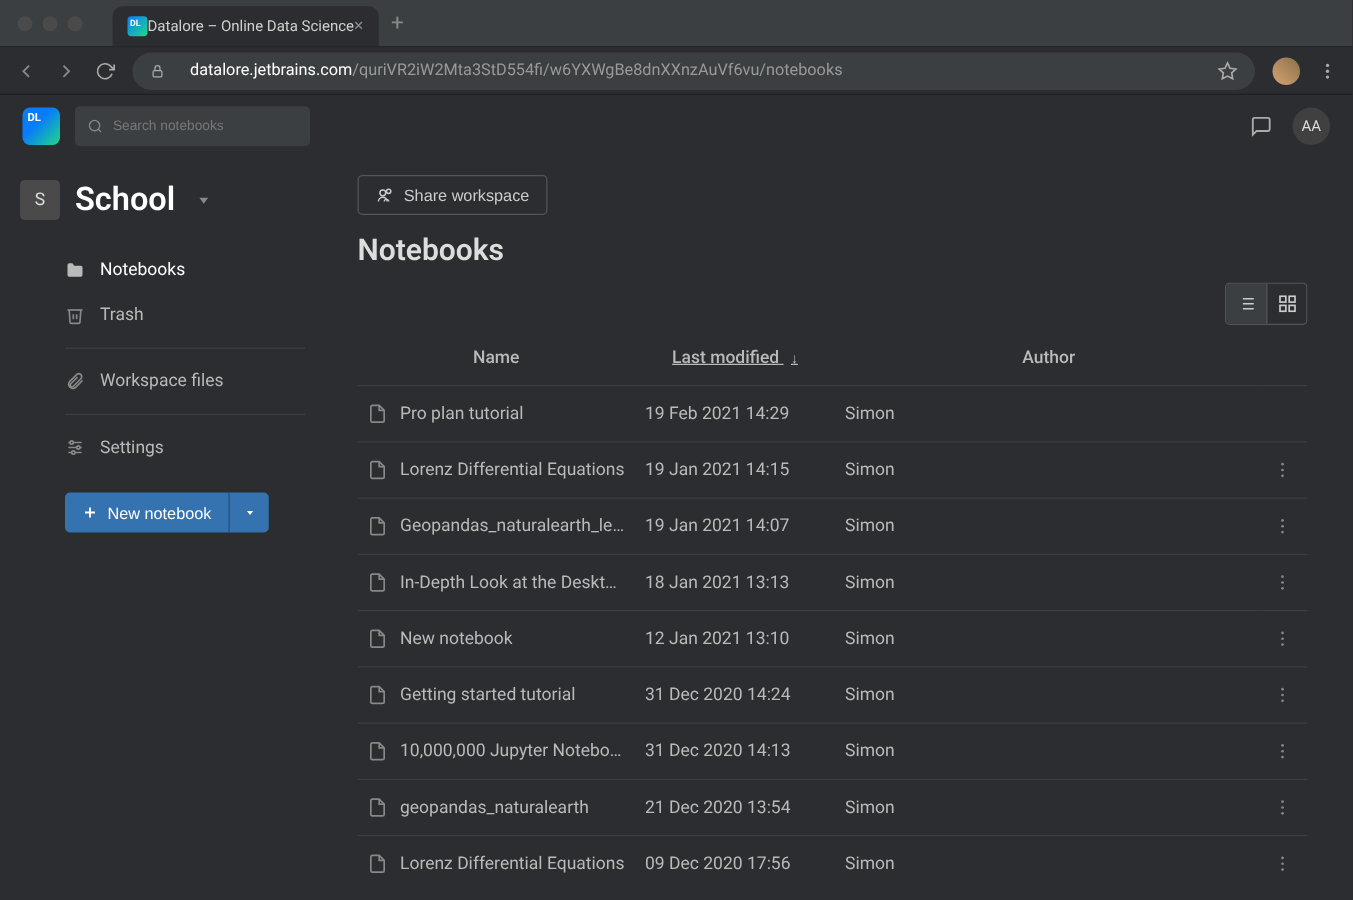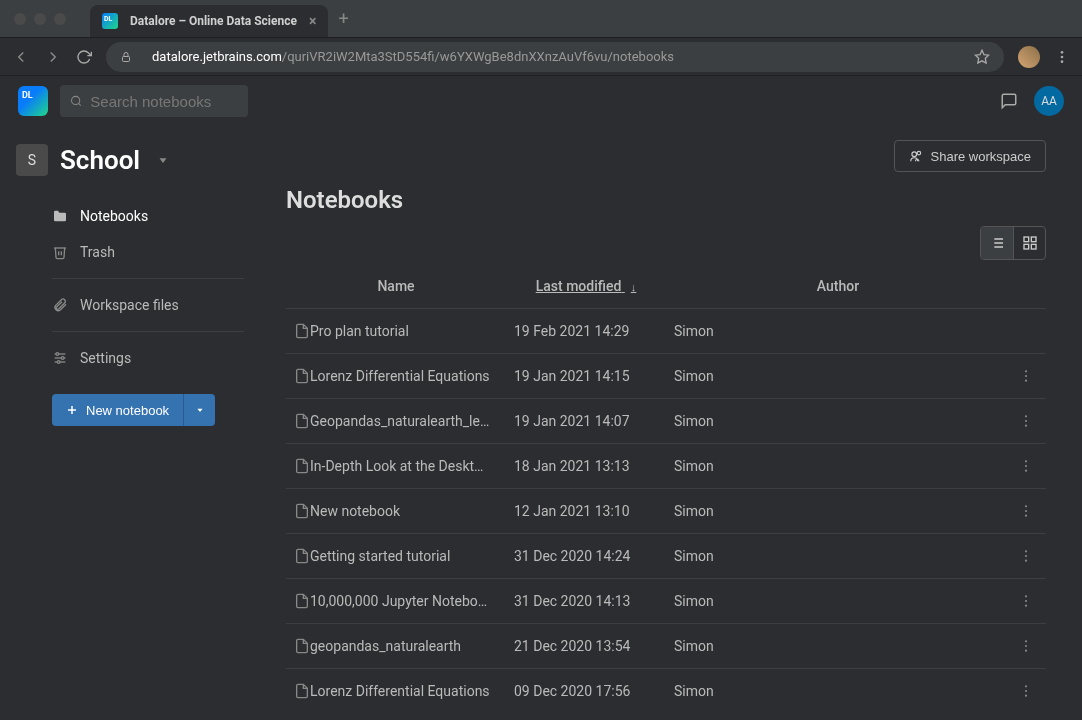--- a/index.html
+++ b/index.html
@@ -20,30 +20,29 @@
   align-items: center;
   padding: 0 14px;
   border-bottom: 1px solid #1e1f22;
 }
 .traffic-lights { display: flex; gap: 8px; }
 .traffic-light { width: 12px; height: 12px; border-radius: 50%; background: #4a4a4a; }
 
 .browser-tab {
   display: flex;
   align-items: center;
-  gap: 12px;
+  gap: 0;
   background: #2b2d30;
   margin-left: 24px;
   padding: 0 12px;
   height: 32px;
   border-radius: 8px 8px 0 0;
   align-self: flex-end;
   font-size: 12px;
   color: #d0d0d0;
-  font-weight: bold;
 }
 .favicon {
   width: 16px; height: 16px;
   background: linear-gradient(135deg, #087cfa, #21d789);
   border-radius: 3px;
   position: relative;
 }
 .favicon::after {
   content: "DL";
   position: absolute;
@@ -115,27 +114,27 @@
   align-items: center;
   background: #3c3f41;
   border-radius: 4px;
   height: 32px;
   width: 188px;
   padding: 0 10px;
   gap: 8px;
 }
 .search-box input {
   background: none; border: none; outline: none;
-  color: #ffffff; font-size: 15px; width: 100%;
+  color: #ffffff; font-size: 11px; width: 100%;
 }
 .search-box input::placeholder { color: #777; }
 .header-right { margin-left: auto; display: flex; align-items: center; gap: 16px; }
 .app-avatar {
   width: 30px; height: 30px; border-radius: 50%;
-  background: #0369a1;
+  background: #404040;
   display: flex; align-items: center; justify-content: center;
   font-size: 12px; color: #ddd;
 }
 
 
 .main { display: flex; height: calc(100% - 126px); }
 
 
 .sidebar {
   width: 262px;
@@ -191,21 +190,21 @@
   width: 32px;
   border-radius: 0 4px 4px 0;
   color: #fff;
   cursor: pointer;
   display: flex; align-items: center; justify-content: center;
 }
 
 
 .content { flex: 1; padding: 18px 36px 0 24px; overflow-y: auto; }
 .content-header {
-  display: flex; align-items: center; justify-content: flex-end;
+  display: flex; align-items: center; justify-content: flex-start;
   margin-bottom: 14px;
   margin-top: -4px;
 }
 .share-btn {
   background: none;
   border: 1px solid #555;
   color: #ccc;
   height: 32px;
   padding: 0 14px;
   border-radius: 4px;
@@ -246,21 +245,21 @@
   padding: 14px 8px;
 }
 .table th.sortable { cursor: pointer; text-decoration: underline; }
 .sort-indicator { margin-left: 6px; font-size: 11px; }
 .table td {
   padding: 14px 8px;
   font-size: 14px;
   color: #bababa;
   border-top: 1px solid #3c3f41;
 }
-.name-cell { display: flex; align-items: center; }
+.name-cell { display: flex; align-items: center; gap: 10px; }
 .file-icon { flex-shrink: 0; }
 .name-text {
   max-width: 180px;
   white-space: nowrap;
   overflow: hidden;
   text-overflow: ellipsis;
 }
 .row-menu { color: #888; cursor: pointer; text-align: right; }
 
 .col-name { width: 220px; }

